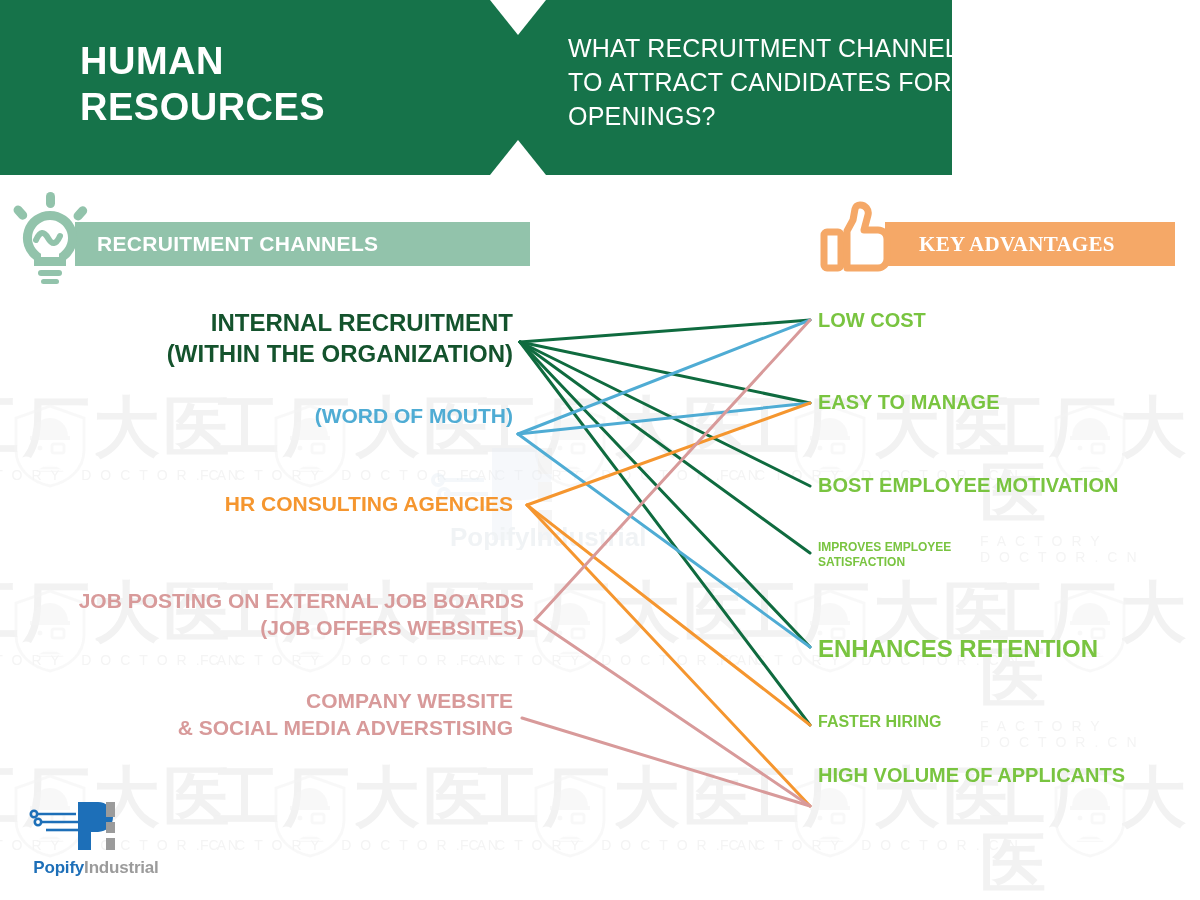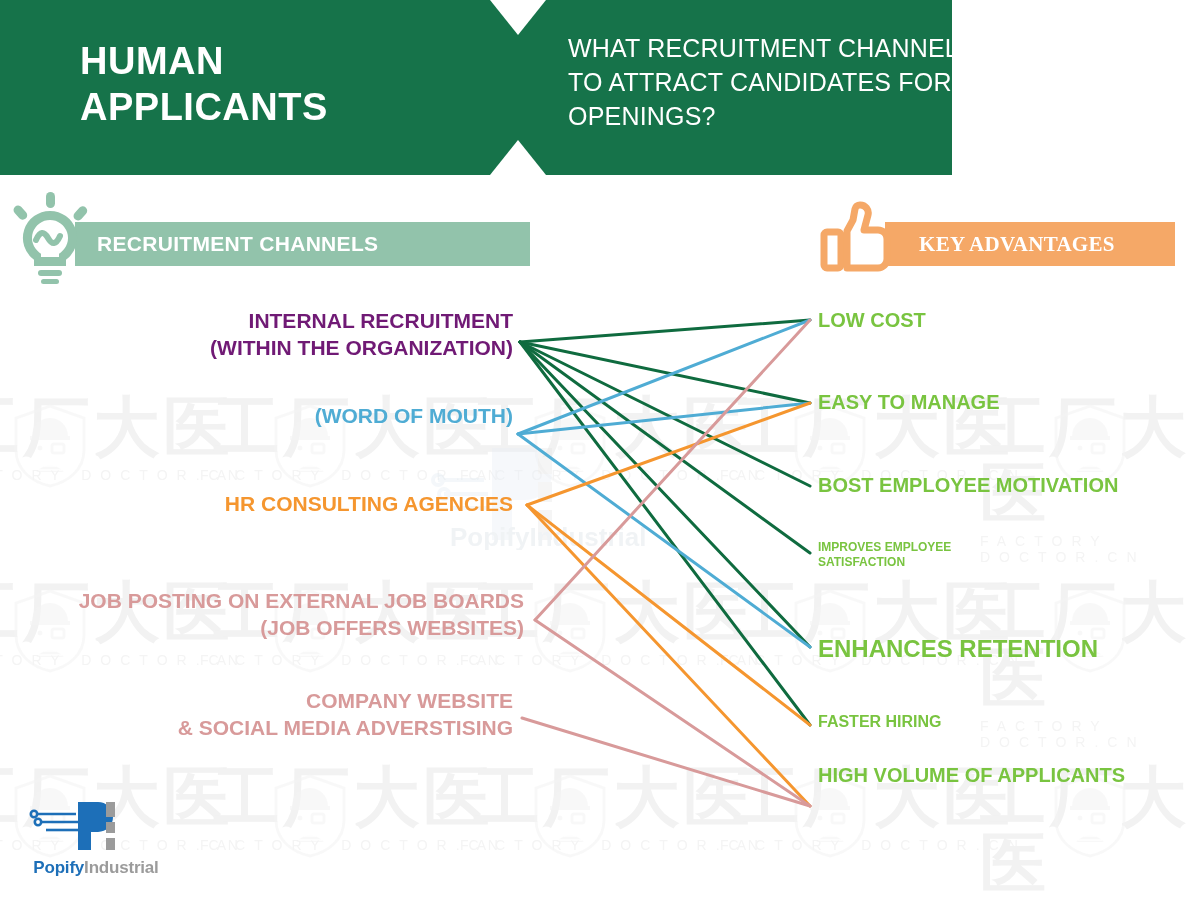--- a/index.html
+++ b/index.html
@@ -337,21 +337,21 @@
     <line x1="535" y1="620" x2="810" y2="806" stroke="#d89a9a" stroke-width="3" stroke-linecap="round"></line>
     <line x1="522" y1="718" x2="810" y2="806" stroke="#d89a9a" stroke-width="3" stroke-linecap="round"></line>
   </svg>
 
 <div id="header" style="background: rgb(22, 115, 74);">
   <div class="notch notch-top"></div>
   <div class="notch notch-bottom"></div>
 
   <div id="header-title">
     <span class="node-line">HUMAN</span>
-    <span class="node-line">APPLICANTS</span>
+    <span class="node-line">RESOURCES</span>
   </div>
 
   <div id="header-question">WHAT RECRUITMENT CHANNELS CAN WE USE TO ATTRACT CANDIDATES FOR OUR JOB OPENINGS?</div>
 </div>
 
 <svg id="bulb-icon" width="84" height="92" viewBox="0 0 84 92">
   <g fill="#92c3ab">
     <rect x="38" y="0" width="9" height="16" rx="4.5"></rect>
     <rect x="8" y="13" width="9" height="16" rx="4.5" transform="rotate(-42 12 21)"></rect>
     <rect x="68" y="13" width="9" height="16" rx="4.5" transform="rotate(42 72 21)"></rect>
@@ -371,21 +371,21 @@
     <rect x="4" y="34" width="17" height="36" rx="3"></rect>
     <path d="M27 70h31a9 9 0 0 0 9-9V41a9 9 0 0 0-9-9H44l4-15a8 8 0 0 0-8-10 5 5 0 0 0-5 4l-2 11-6 11z"></path>
   </g>
 </svg>
 
 <div class="col-head" id="col-head-right" style="background: rgb(245, 168, 103);">
   <span class="col-head-label">KEY ADVANTAGES</span>
 </div>
 
 <div id="nodes-layer">
-    <div class="node left" style="left: 0px; top: 308px; width: 513px; font-size: 21px; color: #701a75;">
+    <div class="node left" style="left: 0px; top: 308px; width: 513px; font-size: 24px; color: #14532d;">
       <span class="node-line">INTERNAL RECRUITMENT</span>
       <span class="node-line">(WITHIN THE ORGANIZATION)</span>
     </div>
     <div class="node left" style="left: 0px; top: 403px; width: 513px; font-size: 21px; color: rgb(79, 172, 212);">
       <span class="node-line">(WORD OF MOUTH)</span>
     </div>
     <div class="node left" style="left: 0px; top: 491px; width: 513px; font-size: 21px; color: rgb(245, 150, 47);">
       <span class="node-line">HR CONSULTING AGENCIES</span>
     </div>
     <div class="node left" style="left: 0px; top: 588px; width: 524px; font-size: 21px; color: rgb(216, 154, 154);">

